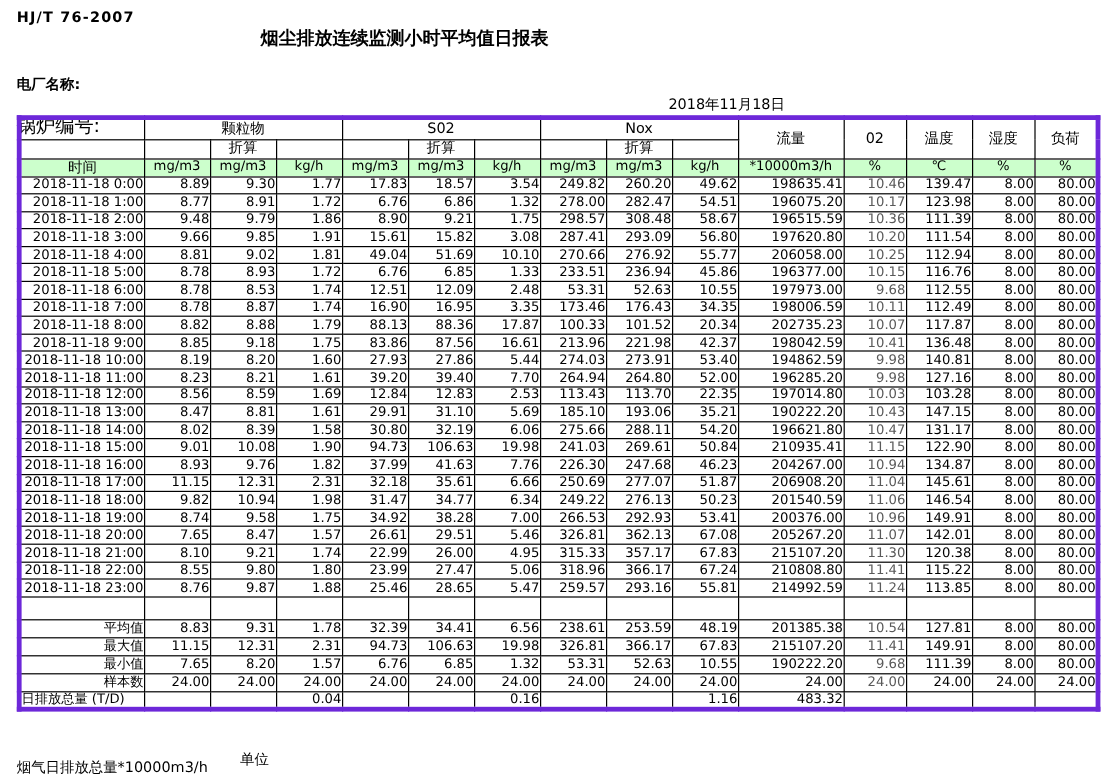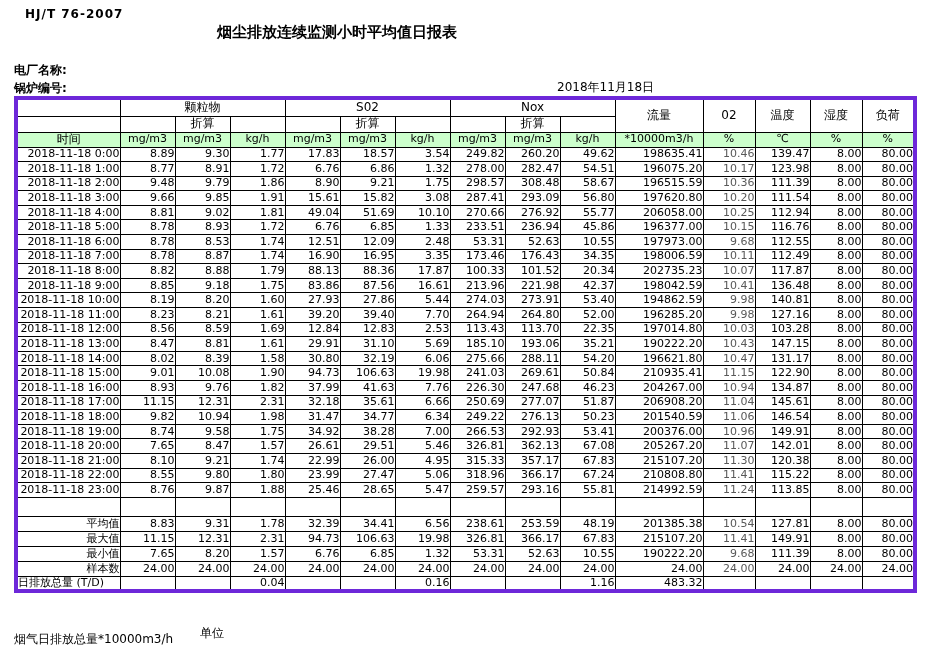--- a/index.html
+++ b/index.html
@@ -2,24 +2,24 @@
 <html style="--green: #ccffcc; --o2col: #595959;"><head>
 <meta charset="utf-8">
 <style>
   :root{ --green:#ccffcc; --o2col:#595959; }
   *{ box-sizing:border-box; }
   html,body{ margin:0; padding:0; }
   body{
     width:927px; height:648px; background:#ffffff; position:relative;
     font-family:"DejaVu Sans", sans-serif; color:#000; overflow:hidden;
   }
-  .std{ position:absolute; left:25px; top:7px; font-size:12px; font-weight:bold; letter-spacing:1px; }
+  .std{ position:absolute; left:14px; top:7px; font-size:12px; font-weight:bold; letter-spacing:1px; }
   .title{ position:absolute; left:217px; top:23px; font-size:15px; font-weight:bold; }
   .plant{ position:absolute; left:14px; top:62px; font-size:12px; font-weight:bold; }
-  .boiler{ position:absolute; left:14px; top:80px; font-size:12px; font-weight:bold; }
+  .boiler{ position:absolute; left:14px; top:95px; font-size:16px; font-weight:normal; }
   .date{ position:absolute; left:557px; top:79px; font-size:12px; }
 
   table.report{
     position:absolute; left:14px; top:96px;
     border-collapse:collapse; table-layout:fixed;
     border:4px solid #6d28d9; font-size:11px;
   }
   .report th, .report td{
     border:1px solid #000; padding:0; font-weight:normal;
     white-space:nowrap; overflow:hidden; line-height:1.1;

